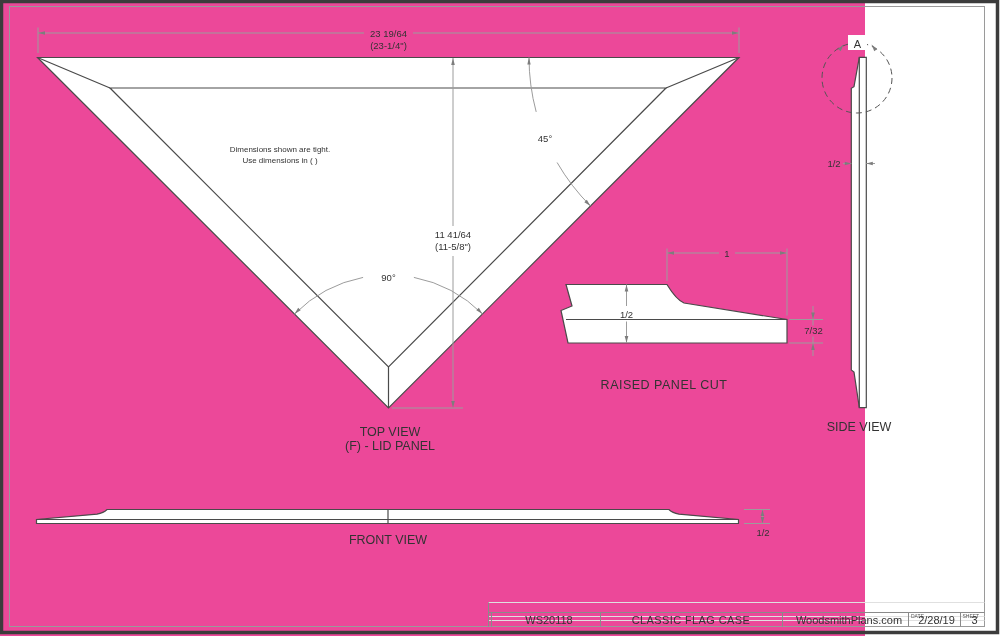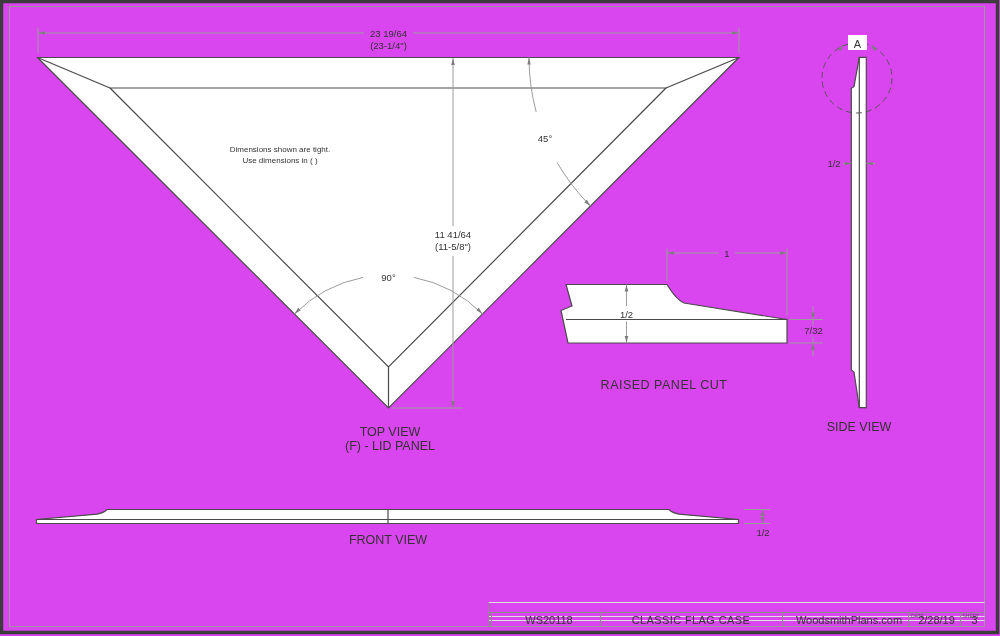--- a/index.html
+++ b/index.html
@@ -1,16 +1,16 @@
 <!DOCTYPE html>
 <html><head>
 <meta charset="utf-8">
 <style>
   html,body{margin:0;padding:0;background:#fff;}
-  .page{position:relative;width:1000px;height:636px;background:#d946ef;font-family:"Liberation Sans",sans-serif;}
+  .page{position:relative;width:865px;height:636px;background:#ec4899;font-family:"Liberation Sans",sans-serif;}
   svg{display:block;}
   .obj{stroke:#4a4a4a;stroke-width:1.2;fill:none;stroke-linejoin:miter;}
   .objf{stroke:#4a4a4a;stroke-width:1.2;fill:#ffffff;stroke-linejoin:miter;}
   .dim{stroke:#9c9c9c;stroke-width:1;fill:none;}
   .faint{stroke:#e0e0e0;stroke-width:1;fill:none;}
   .tb{stroke:#8a8a8a;stroke-width:1;fill:none;}
   .arr{fill:#7d7d7d;stroke:none;}
   .txt{fill:#333333;font-family:"Liberation Sans",sans-serif;}
   .t9{font-size:9.5px;}
   .t8{font-size:8px;}

